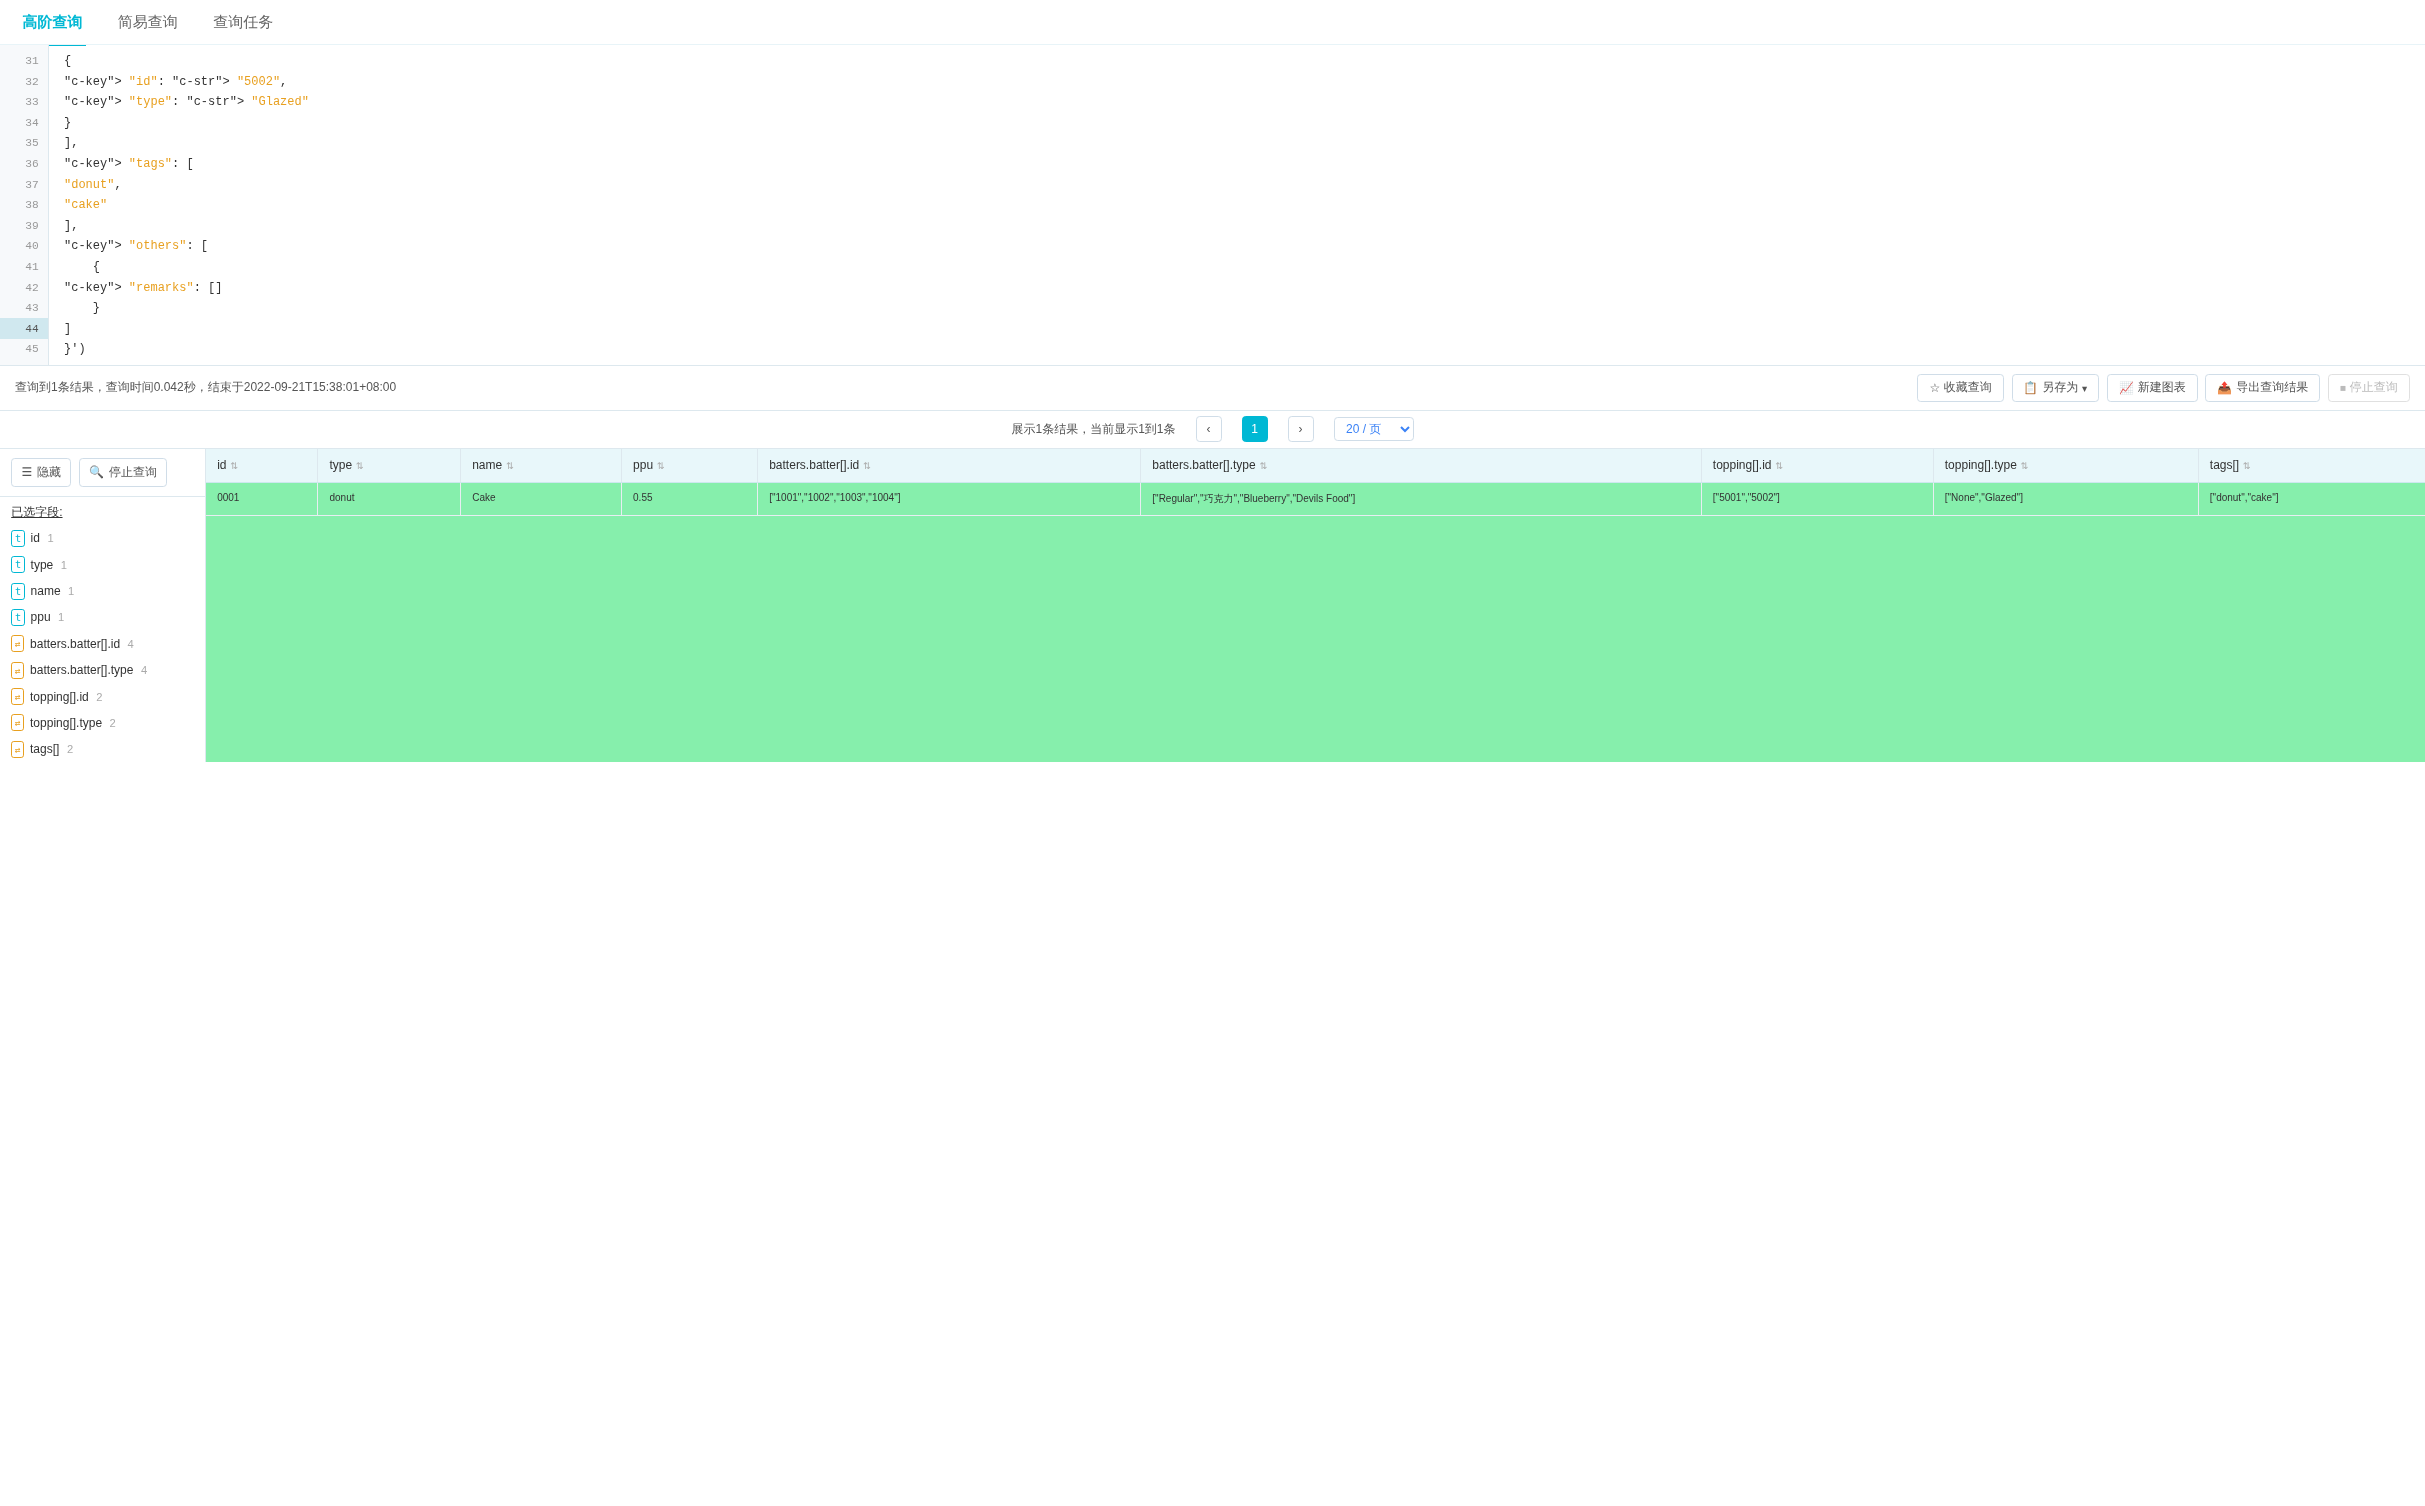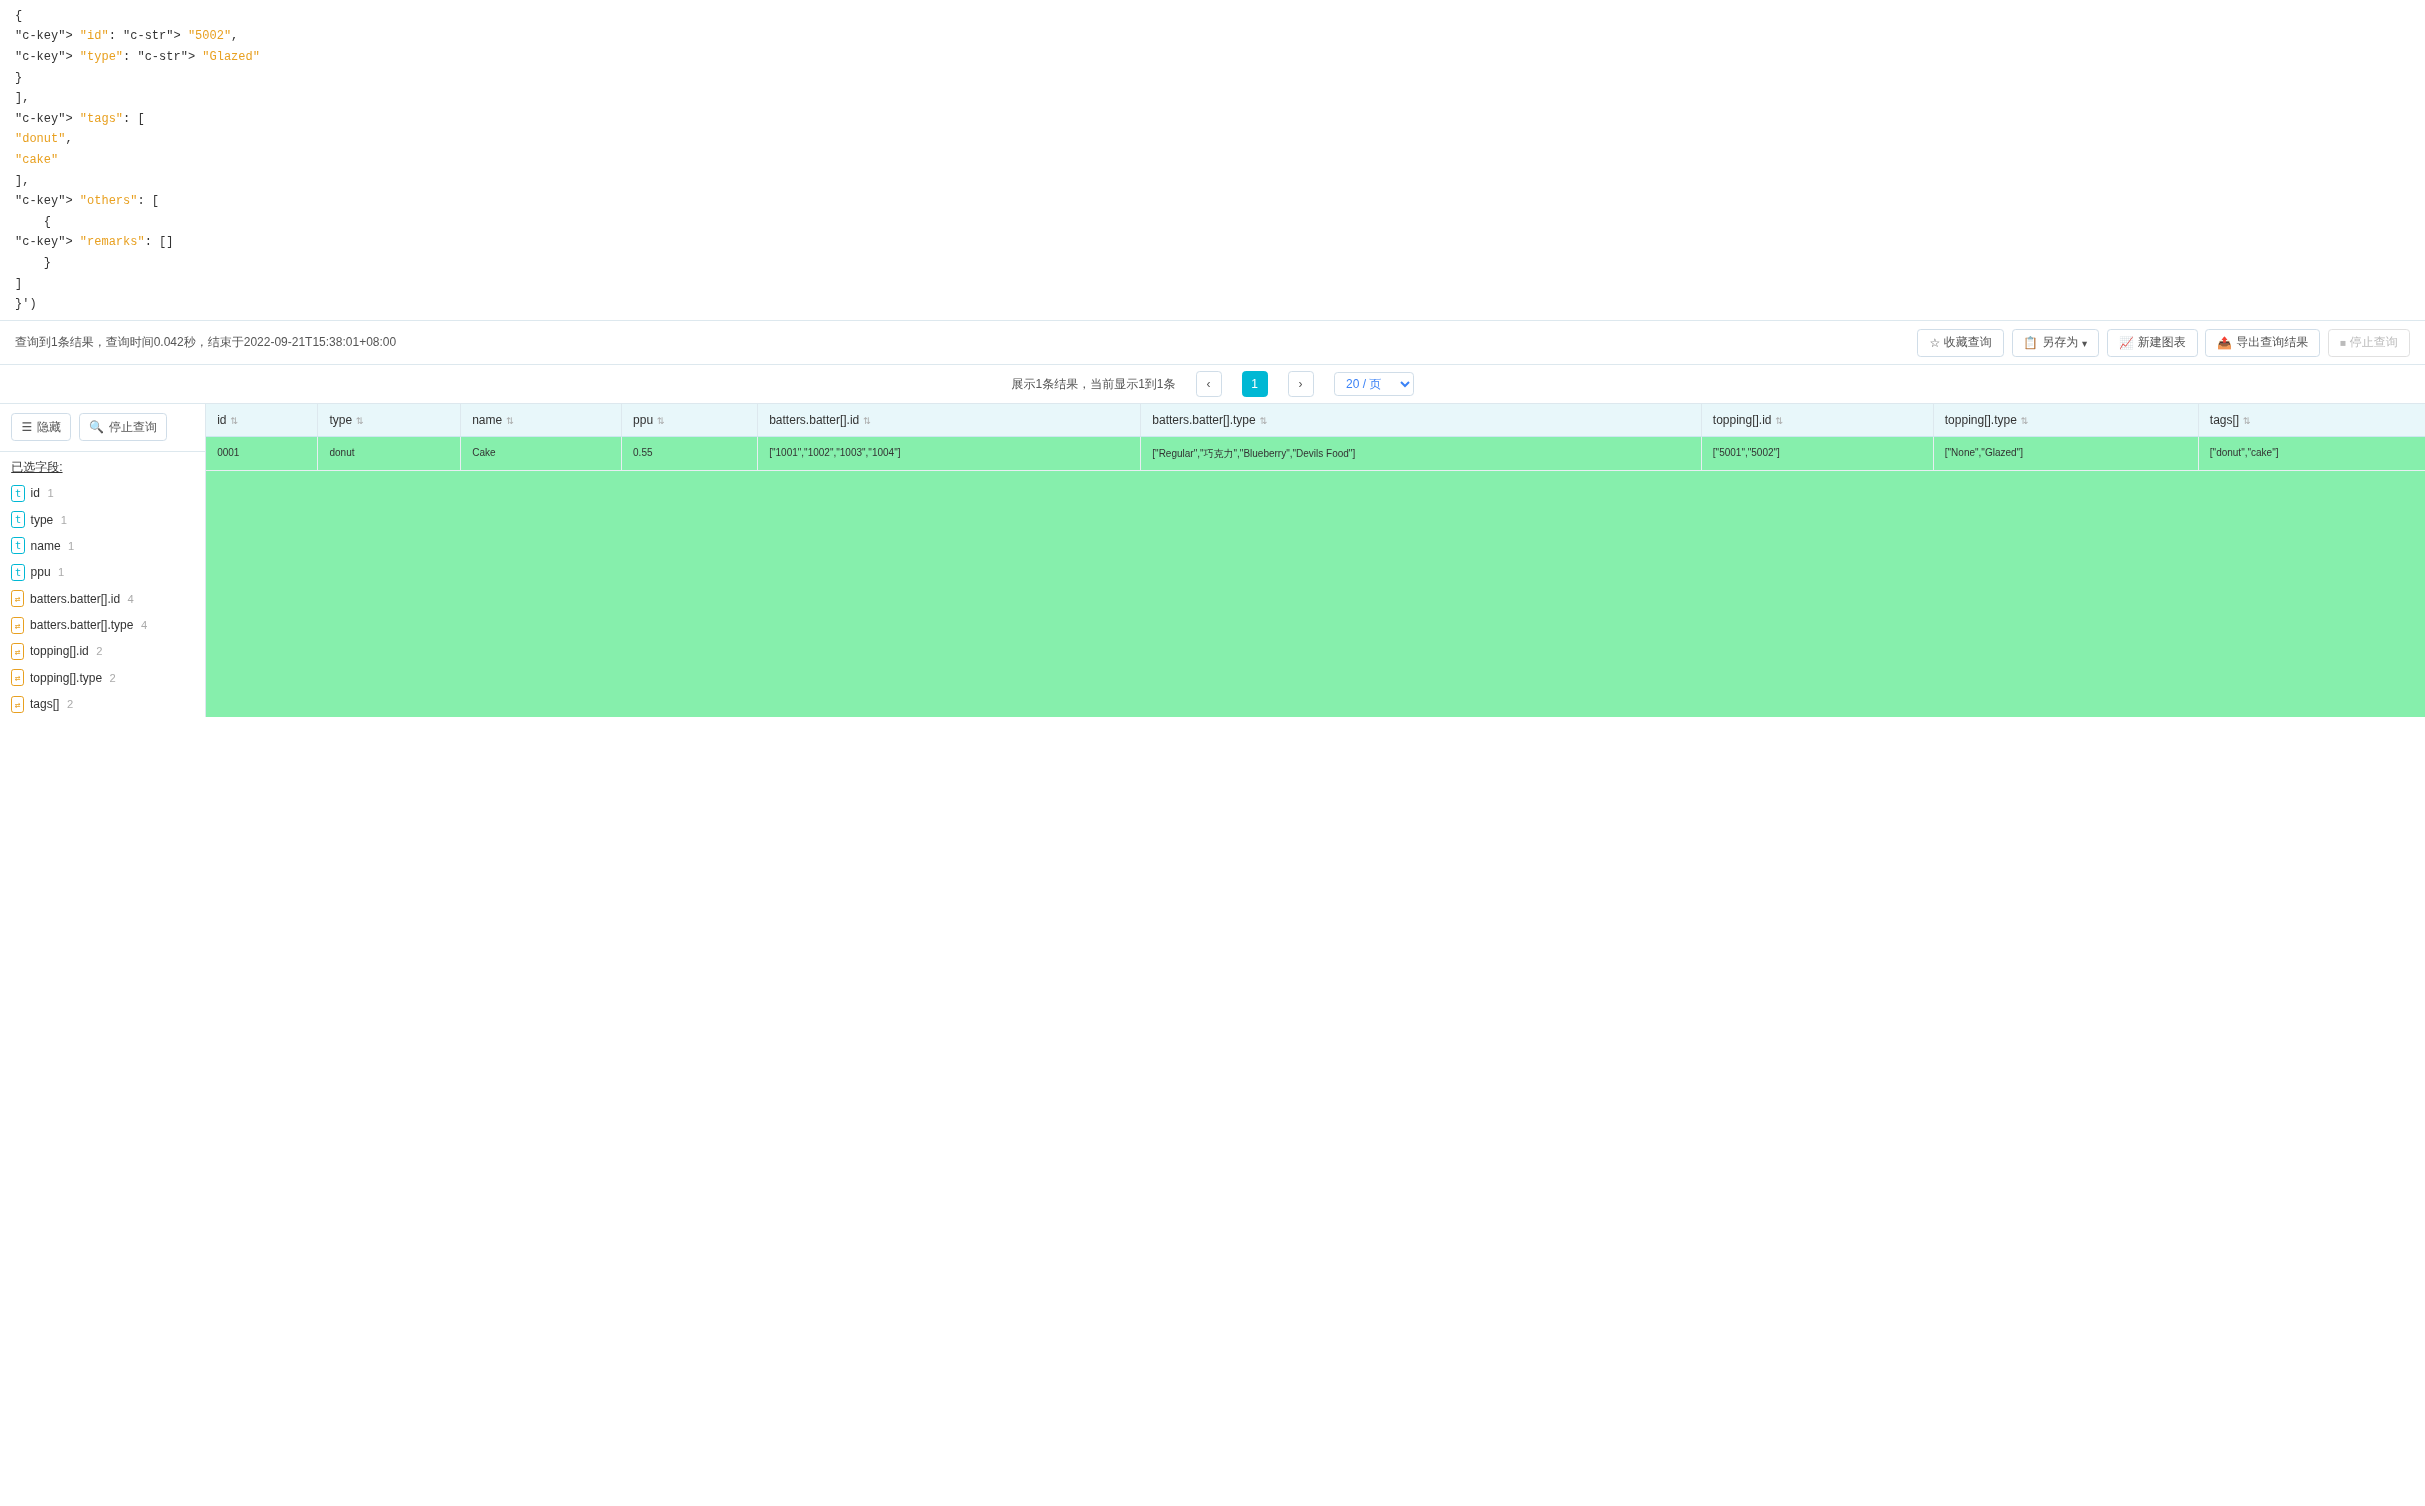--- a/index.html
+++ b/index.html
@@ -117,22 +117,44 @@
       padding: 9.4px 11.2px; border-bottom: 0.9px solid #e8eef2; border-right: 0.9px solid #e8eef2;
       vertical-align: top; color: #333; font-size: 10px;
     }
     td:last-child, th:last-child { border-right: none; }
   </style>
 </head>
 <body>
 
 <div class="app-container">
 
+  <div class="tabs-bar">
+    <div class="tab-item active">高阶查询</div>
+    <div class="tab-item">简易查询</div>
+    <div class="tab-item">查询任务</div>
+  </div>
 
   <div class="editor-area">
+    <div class="line-numbers" id="line-numbers-container">
+        <div class="line-number">31</div>
+        <div class="line-number">32</div>
+        <div class="line-number">33</div>
+        <div class="line-number">34</div>
+        <div class="line-number">35</div>
+        <div class="line-number">36</div>
+        <div class="line-number">37</div>
+        <div class="line-number">38</div>
+        <div class="line-number">39</div>
+        <div class="line-number">40</div>
+        <div class="line-number">41</div>
+        <div class="line-number">42</div>
+        <div class="line-number">43</div>
+        <div class="line-number highlighted">44</div>
+        <div class="line-number">45</div>
+      </div>
     <div class="code-content" id="code-content-container">
         <div class="code-line">{</div>
         <div class="code-line">    <span class="&lt;span">"c-key"</span>&gt; <span class="c-str">"id"</span>: <span class="&lt;span">"c-str"</span>&gt; <span class="c-str">"5002"</span>,</div>
         <div class="code-line">    <span class="&lt;span">"c-key"</span>&gt; <span class="c-str">"type"</span>: <span class="&lt;span">"c-str"</span>&gt; <span class="c-str">"Glazed"</span></div>
         <div class="code-line">}</div>
         <div class="code-line">],</div>
         <div class="code-line"><span class="&lt;span">"c-key"</span>&gt; <span class="c-str">"tags"</span>: [</div>
         <div class="code-line"> <span class="c-str">"donut"</span>,</div>
         <div class="code-line"> <span class="c-str">"cake"</span></div>
         <div class="code-line">],</div>

